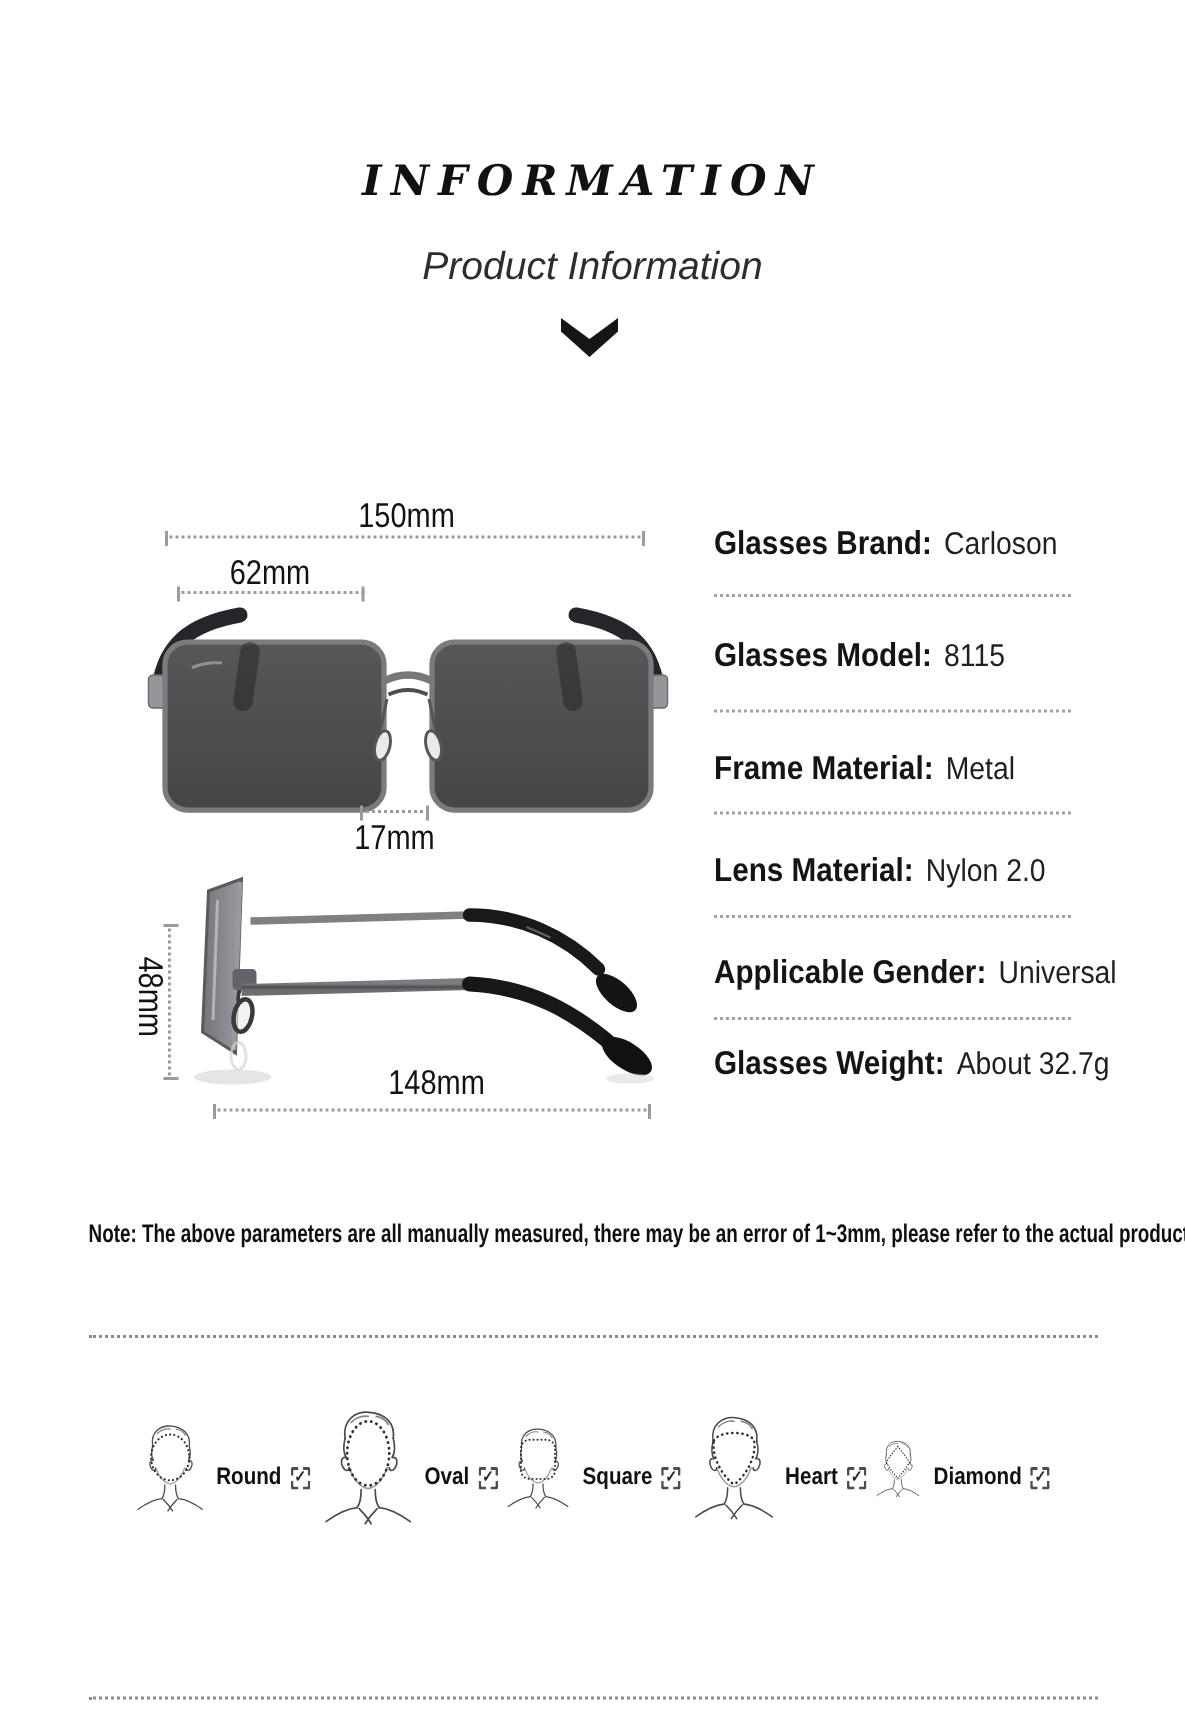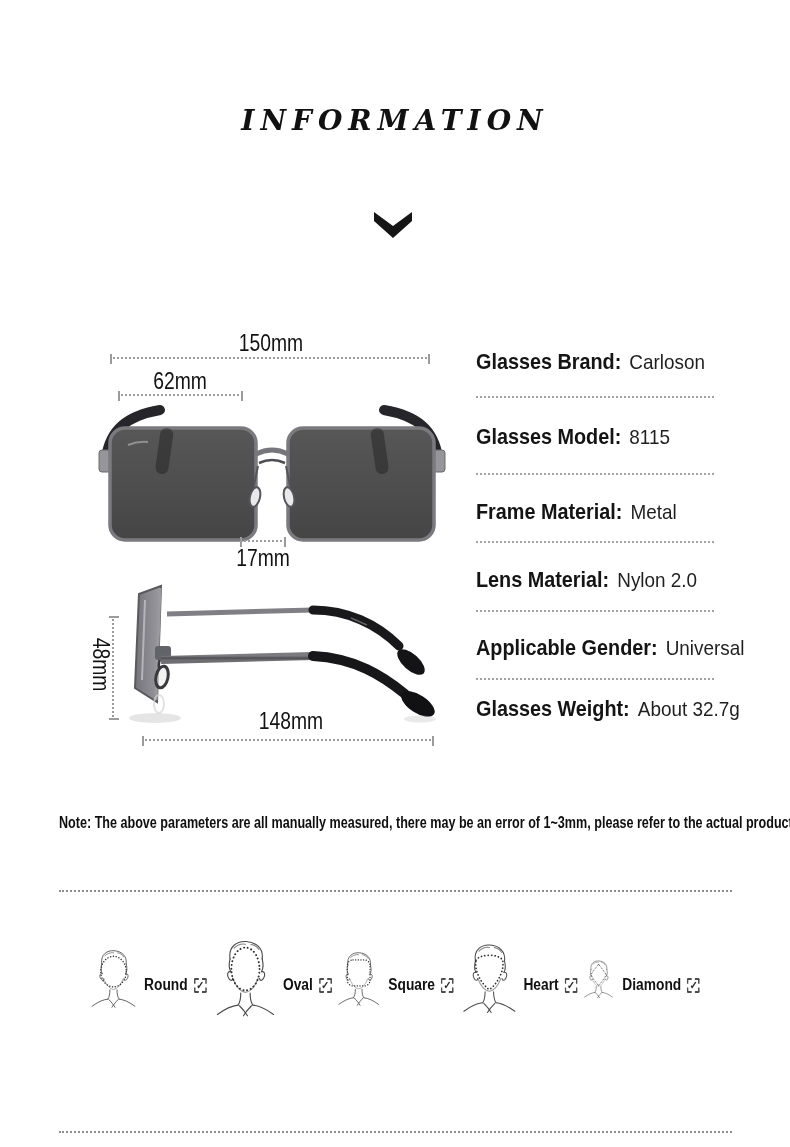--- a/index.html
+++ b/index.html
@@ -94,20 +94,21 @@
         <path d="M57,82 C57,90 58,96 61,100"></path>
         <path d="M8,114 C19,106 29,101 39,100"></path>
         <path d="M92,114 C81,106 71,101 61,100"></path>
         <path d="M41,101 C46,106 50,111 53,116"></path>
         <path d="M59,101 C54,106 50,111 47,116"></path>
       </g>
     </defs>
   </svg>
 
   <h1 class="title">INFORMATION</h1>
+  <div class="subtitle">Product Information</div>
   <svg class="chevron" width="42" height="28" viewBox="0 0 42 28">
     <polygon points="2,1 21,15 40,1 40,10 21,27 2,10" fill="#151515"></polygon>
   </svg>
 
   <div>
     <div class="mlabel" style="left:112px; top:330px; width:318px;">150mm</div>
     <div class="hline" style="left:110px; top:357px; width:320px;"></div>
 
     <div class="mlabel" style="left:118px; top:368px; width:124px;">62mm</div>
     <div class="hline" style="left:118px; top:394px; width:125px;"></div>

